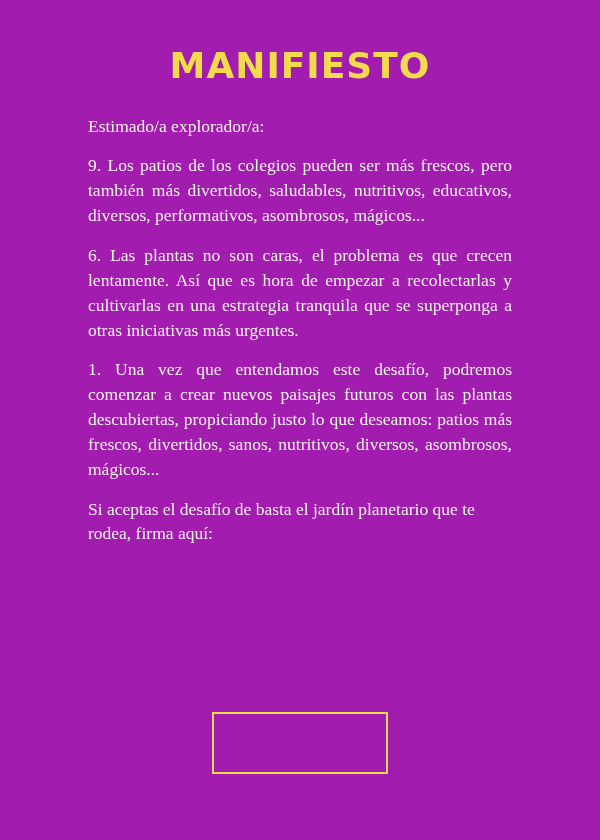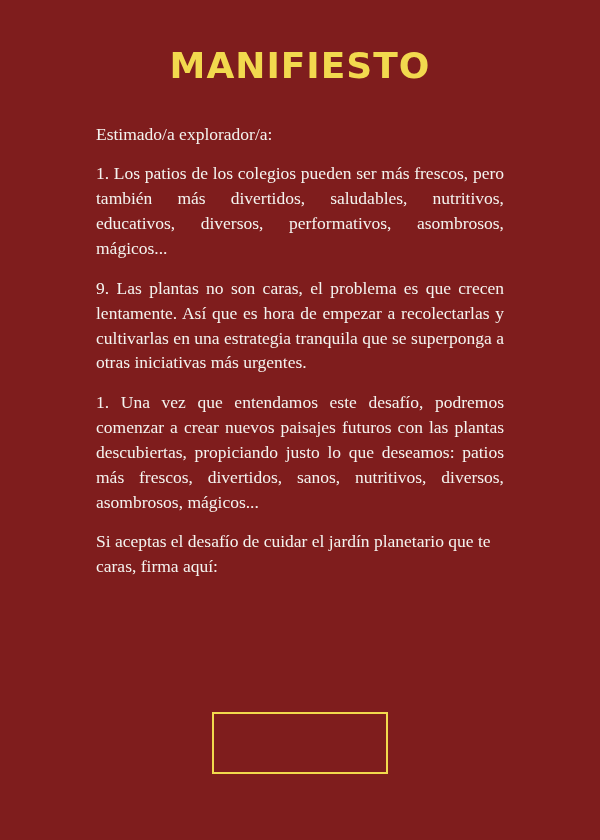--- a/index.html
+++ b/index.html
@@ -10,36 +10,36 @@
     width: 600px;
     height: 840px;
     background: #0a0a0a;
     font-family: "Liberation Serif", serif;
     overflow: hidden;
   }
   .page {
     position: relative;
     width: 600px;
     height: 840px;
-    background: #7f1d1d;
+    background: #a21caf;
     box-sizing: border-box;
   }
   .title {
     text-align: center;
     color: #f2d94e;
     font-family: "DejaVu Sans", sans-serif;
     font-weight: bold;
     font-size: 36px;
     letter-spacing: 1px;
     padding-top: 46px;
     margin: 0;
     line-height: 1.1;
   }
   .body-text {
-    margin: 8px;
+    margin: 0;
     padding: 28px 88px 0 88px;
     color: #f4f3ef;
   }
   .para {
     font-family: "Liberation Serif", serif;
     font-size: 17.5px;
     line-height: 1.42;
     text-align: justify;
     margin: 0 0 15px 0;
     color: #f4f3ef;
@@ -69,28 +69,28 @@
 <body>
 
 <div class="page">
 
   <h1 class="title">MANIFIESTO</h1>
 
   <div class="body-text">
 
     <p class="para nojustify">Estimado/a explorador/a:</p>
 
-    <p class="para">1. Los patios de los colegios pueden ser más frescos, pero también más divertidos, saludables, nutritivos, educativos, diversos, performativos, asombrosos, mágicos...</p>
+    <p class="para">9. Los patios de los colegios pueden ser más frescos, pero también más divertidos, saludables, nutritivos, educativos, diversos, performativos, asombrosos, mágicos...</p>
 
 
-    <p class="para">9. Las plantas no son caras, el problema es que crecen lentamente. Así que es hora de empezar a recolectarlas y cultivarlas en una estrategia tranquila que se superponga a otras iniciativas más urgentes.</p>
+    <p class="para">6. Las plantas no son caras, el problema es que crecen lentamente. Así que es hora de empezar a recolectarlas y cultivarlas en una estrategia tranquila que se superponga a otras iniciativas más urgentes.</p>
 
     <p class="para">1. Una vez que entendamos este desafío, podremos comenzar a crear nuevos paisajes futuros con las plantas descubiertas, propiciando justo lo que deseamos: patios más frescos, divertidos, sanos, nutritivos, diversos, asombrosos, mágicos...</p>
 
-    <p class="para nojustify last">Si aceptas el desafío de cuidar el jardín planetario que te caras, firma aquí:</p>
+    <p class="para nojustify last">Si aceptas el desafío de basta el jardín planetario que te rodea, firma aquí:</p>
 
   </div>
 
   <div class="sign-wrap">
     <div class="sign-box"></div>
   </div>
 
 </div>
 
 </body></html>

